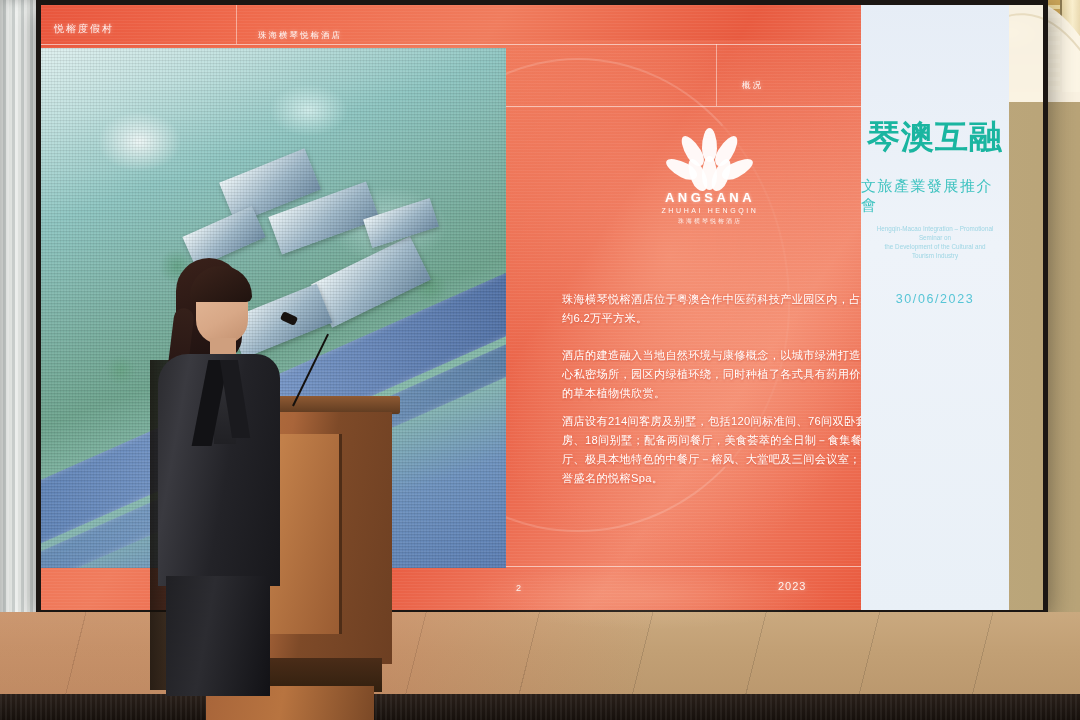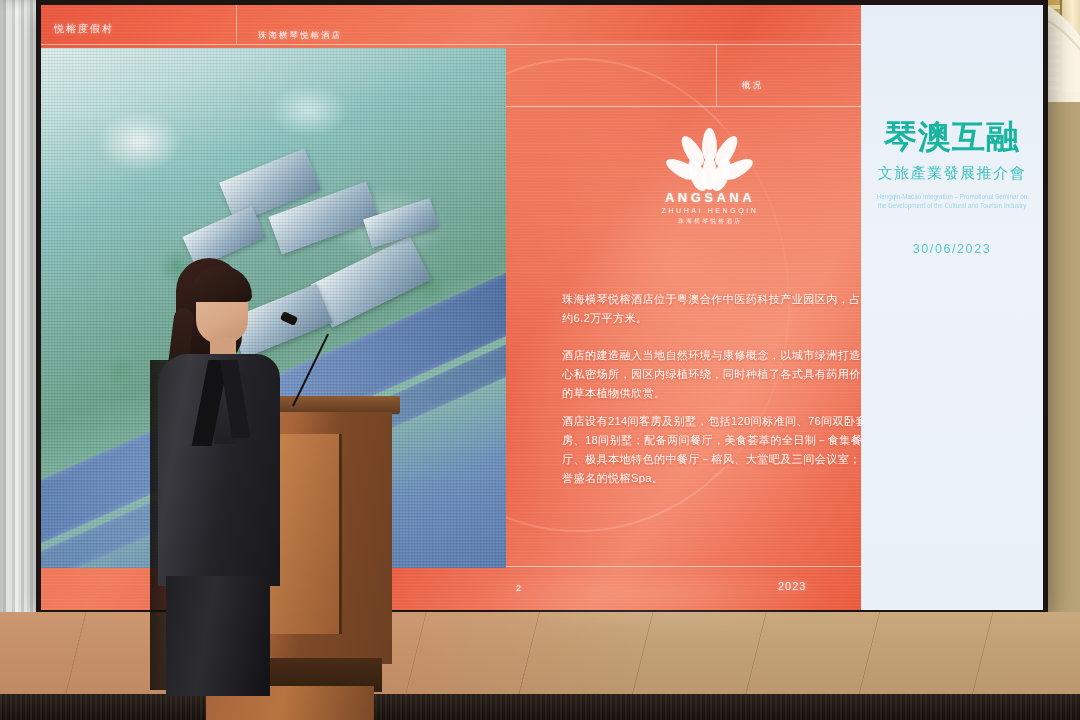--- a/index.html
+++ b/index.html
@@ -90,25 +90,25 @@
   .logo-name{font-size:13px;letter-spacing:3.5px;font-weight:bold;margin-top:2px;
        text-shadow:0 0 3px rgba(255,255,255,.5);}
   .logo-sub{font-size:7px;letter-spacing:2.6px;opacity:.95;margin-top:2px;}
   .logo-cn{font-size:6px;letter-spacing:2px;opacity:.85;margin-top:3px;}
 
   
   .para{position:absolute;color:#ffffff;font-size:11.2px;line-height:19px;width:312px;
        letter-spacing:.3px;text-shadow:0 0 3px rgba(255,120,90,.85),0 1px 2px rgba(180,50,30,.5);}
 
   
-  .panel{position:absolute;left:825px;top:0;width:182px;height:615px;
+  .panel{position:absolute;left:825px;top:0;width:148px;height:615px;
        background:linear-gradient(180deg,#e6edf6 0%,#eef3f9 40%,#e9f0f7 100%);}
   .panel-main{color:#1ab5a0;font-size:33px;font-weight:bold;letter-spacing:1px;
        text-align:center;margin-top:118px;line-height:38px;}
-  .panel-sub{color:#3fc3c0;font-size:15px;letter-spacing:1.5px;text-align:center;margin-top:8px;}
+  .panel-sub{color:#3fc3c0;font-size:15px;letter-spacing:1.5px;margin-top:21px;}
   .panel-en{color:#9fd6e4;font-size:6.3px;line-height:9px;text-align:center;margin-top:9px;padding:0 12px;}
   .panel-date{color:#57c5d6;font-size:12.5px;letter-spacing:1.6px;text-align:center;margin-top:32px;}
 
   
   .bezel{position:absolute;inset:0;border:5px solid #1b1613;box-sizing:border-box;pointer-events:none;}
 
   
   .floor{position:absolute;left:0;top:612px;width:1080px;height:108px;
        background:linear-gradient(180deg,#caa97f 0%,#c2a075 35%,#b7946a 100%);}
   .floor:before{content:"";position:absolute;inset:0;

